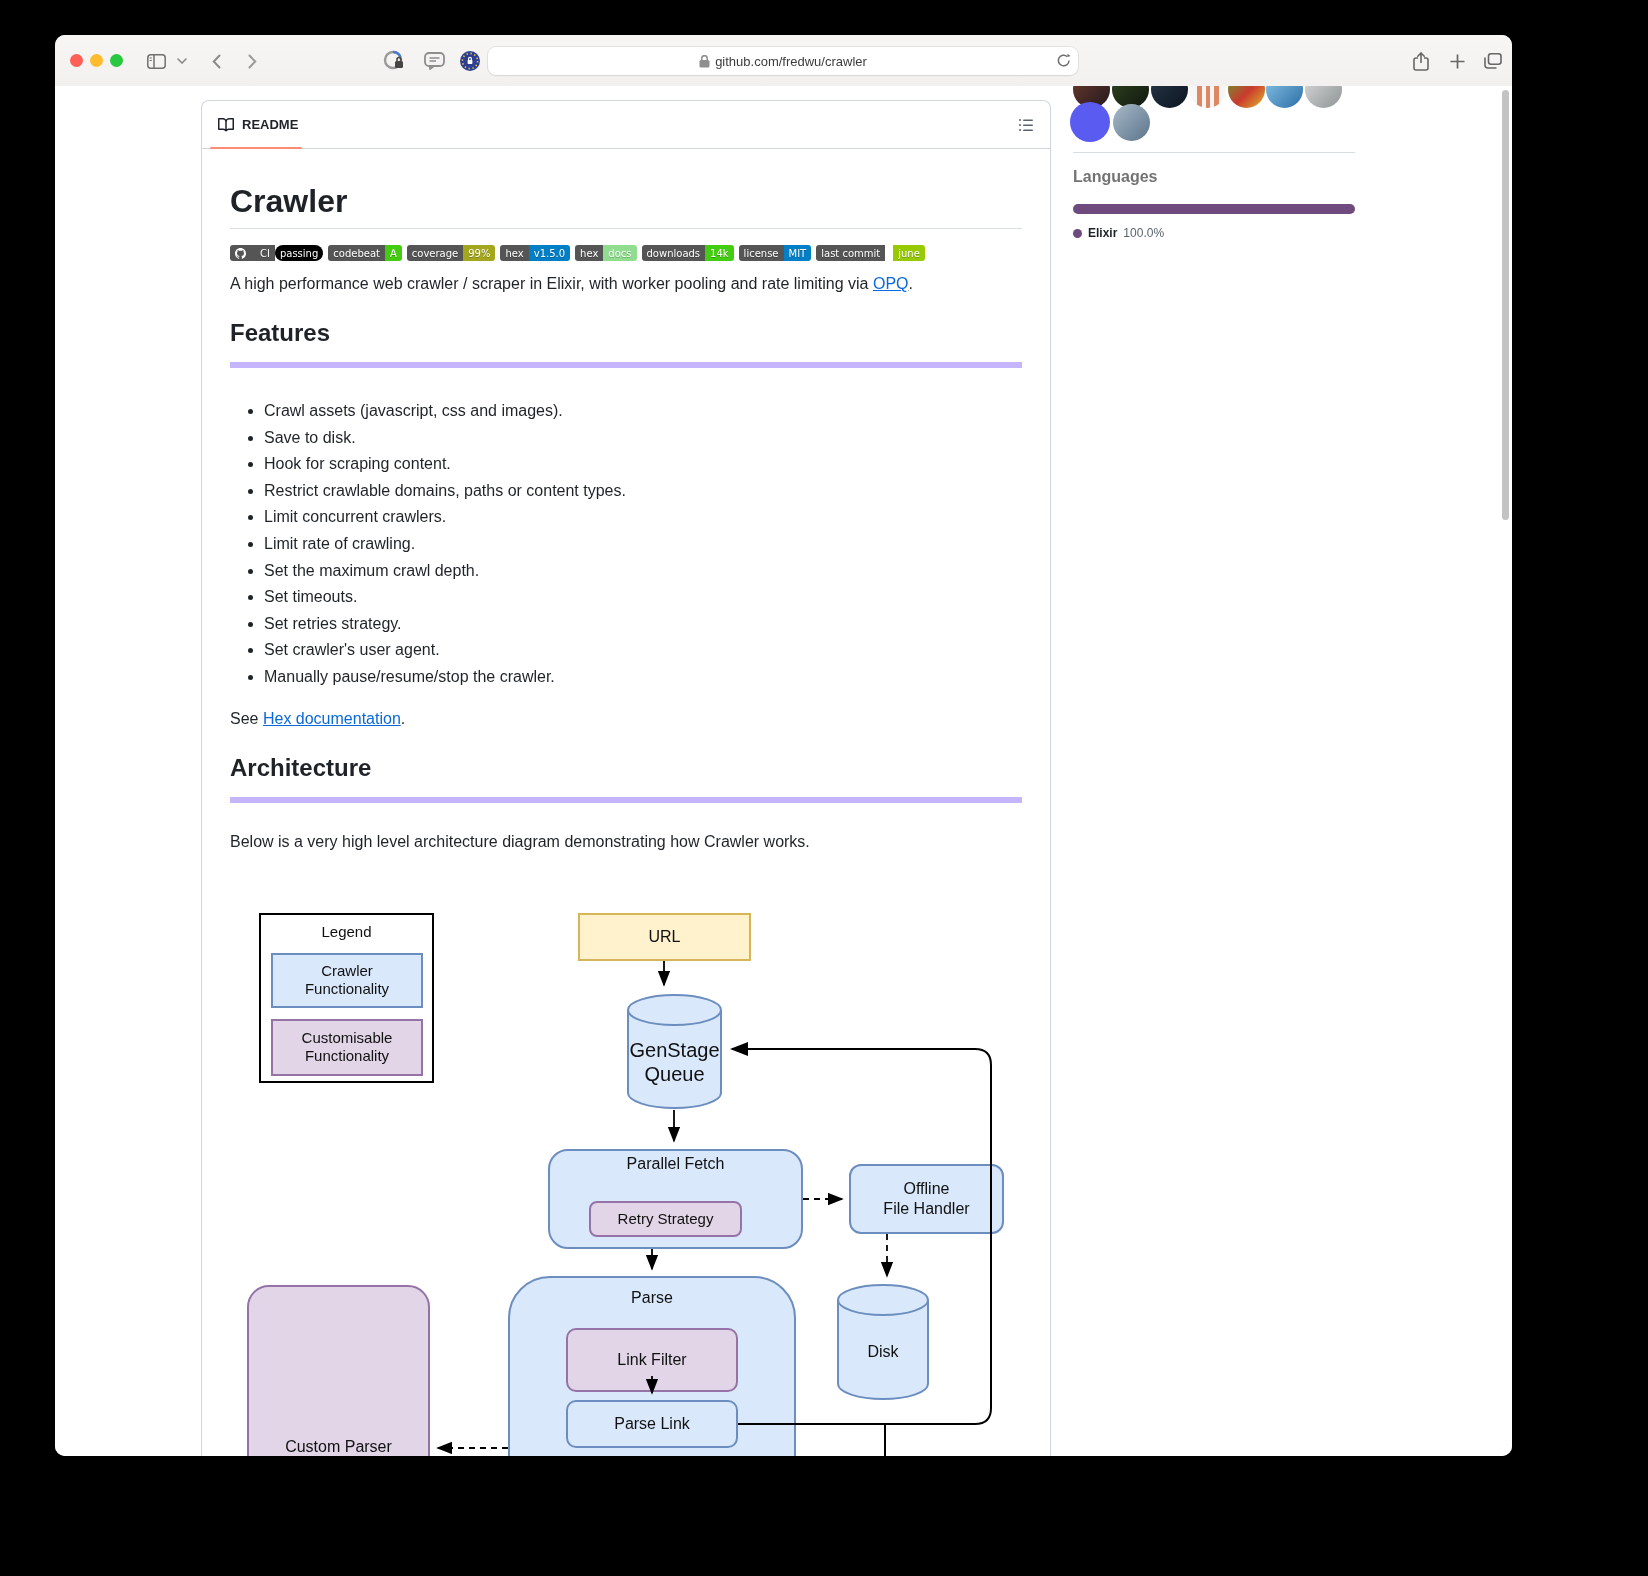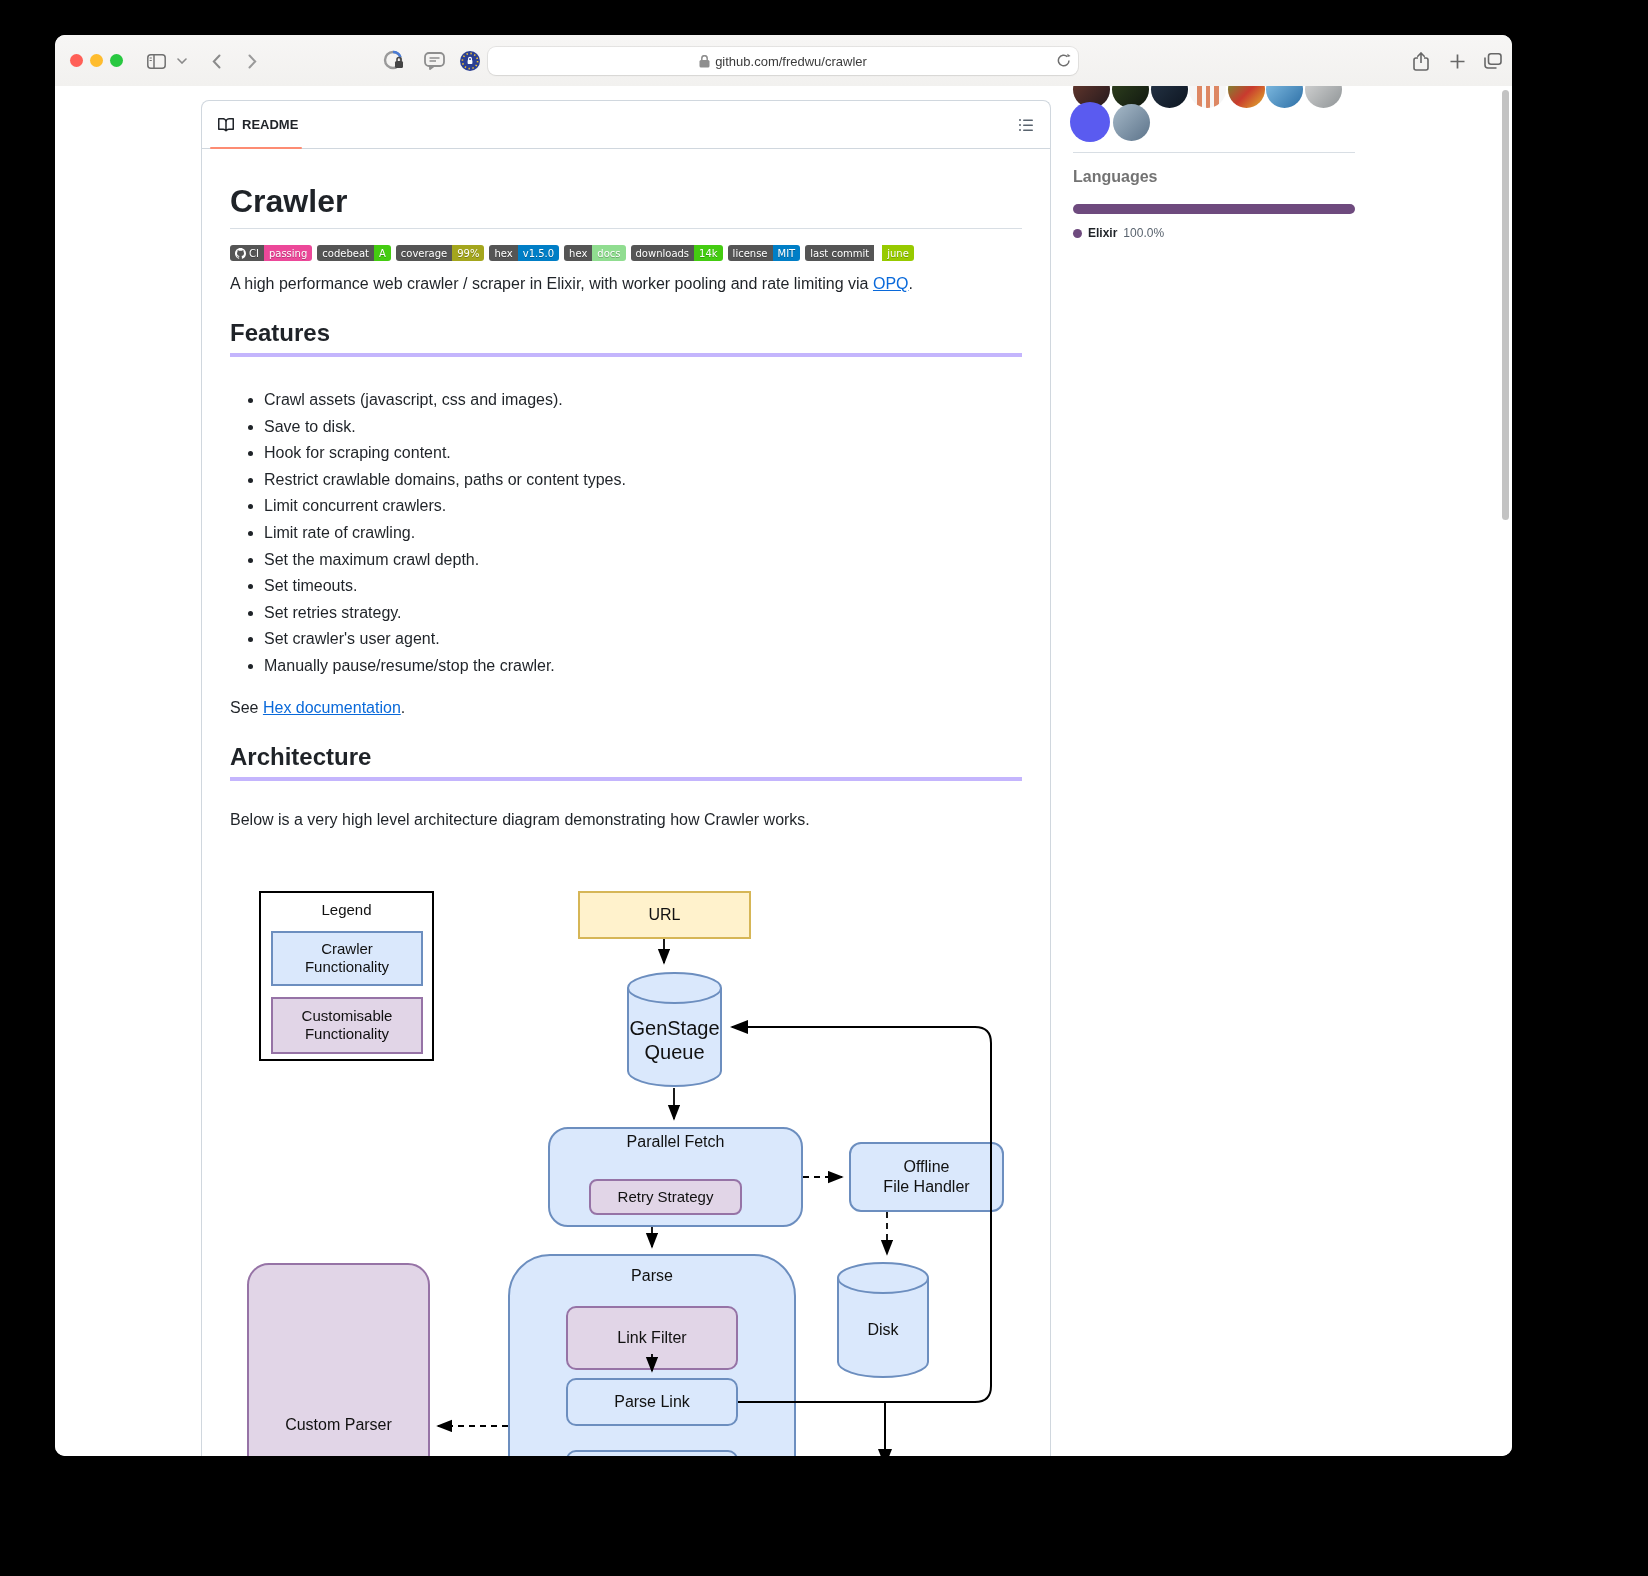--- a/index.html
+++ b/index.html
@@ -19,25 +19,25 @@
   .content{position:absolute;left:0;top:51px;right:0;bottom:0;background:#fff;overflow:hidden;}
   .panel{position:absolute;left:146px;top:14px;width:848px;bottom:-5px;border:1px solid #d0d7de;
     border-bottom:none;border-radius:8px 8px 0 0;background:#fff;}
   .readme-header{height:47px;border-bottom:1px solid #d0d7de;display:flex;align-items:center;
     padding:0 16px;position:relative;}
   .readme-tab{display:flex;align-items:center;gap:8px;font-size:13px;font-weight:700;color:#1f2328;}
   .readme-underline{position:absolute;left:8px;bottom:-1px;width:92px;height:2px;background:#fd8c73;border-radius:2px;}
   .toc-btn{margin-left:auto;color:#59636e;}
   .readme-body{padding:34px 28px 0;color:#1f2328;font-size:16px;}
   h1.title{font-size:32px;font-weight:600;margin:0;padding-bottom:8px;border-bottom:1px solid #d8dee4;}
-  h2.h{font-size:24px;font-weight:600;margin:26px 0 30px;padding-bottom:6px;border-bottom:4px solid #c4b5fd;}
+  h2.h{font-size:24px;font-weight:600;margin:26px 0 30px;padding-bottom:15px;border-bottom:6px solid #c4b5fd;}
   .badges{display:flex;margin:16px 0 4px;}
   .badge{display:inline-flex;height:16px;border-radius:3px;overflow:hidden;margin-right:5px;
     font-family:"DejaVu Sans",sans-serif;font-size:10px;color:#fff;text-shadow:0 1px 0 rgba(0,0,0,.25);}
-  .badge .bl{background:#555;display:flex;align-items:center;gap:3px;padding:0 5px;}
+  .badge .bl{background:#555;display:flex;align-items:center;gap:14px;padding:0 5px;}
   .badge .br{display:flex;align-items:center;padding:0 5px;}
   p.desc{margin:14px 0 6px;}
   a.lnk{color:#0969da;text-decoration:underline;cursor:pointer;}
   ul.feat{margin:14px 0 0;padding-left:34px;}
   ul.feat li{line-height:26.6px;}
   p.see{margin:19px 0 0;}
   p.intro{margin:14px 0 0;}
   
   .diagram{position:relative;width:792px;height:640px;margin-top:46px;}
   .dn{position:absolute;border:2px solid;display:flex;align-items:center;justify-content:center;
@@ -188,21 +188,21 @@
         <h1 class="title">Crawler</h1>
 
         <div class="badges">
           <span class="badge">
             <span class="bl">
                 <svg width="11" height="11" viewBox="0 0 16 16" fill="#fff">
                   <path d="M8 0C3.58 0 0 3.58 0 8c0 3.54 2.29 6.53 5.47 7.59.4.07.55-.17.55-.38 0-.19-.01-.82-.01-1.49-2.01.37-2.53-.49-2.69-.94-.09-.23-.48-.94-.82-1.13-.28-.15-.68-.52-.01-.53.63-.01 1.08.58 1.23.82.72 1.21 1.87.87 2.33.66.07-.52.28-.87.51-1.07-1.78-.2-3.64-.89-3.64-3.95 0-.87.31-1.59.82-2.15-.08-.2-.36-1.02.08-2.12 0 0 .67-.21 2.2.82.64-.18 1.32-.27 2-.27s1.36.09 2 .27c1.53-1.04 2.2-.82 2.2-.82.44 1.1.16 1.92.08 2.12.51.56.82 1.27.82 2.15 0 3.07-1.87 3.75-3.65 3.95.29.25.54.73.54 1.48 0 1.07-.01 1.93-.01 2.2 0 .21.15.46.55.38A8.01 8.01 0 0 0 16 8c0-4.42-3.58-8-8-8z"></path>
                 </svg>
                 <span>CI</span>
               </span>
-            <span class="br" style="background-color: #ec4899;">passing</span>
+            <span class="br" style="background-color: #000000; border-radius: 8px;">passing</span>
           </span>
           <span class="badge">
             <span class="bl">codebeat</span>
             <span class="br" style="background-color: rgb(68, 204, 17);">A</span>
           </span>
           <span class="badge">
             <span class="bl">coverage</span>
             <span class="br" style="background-color: rgb(164, 166, 29);">99%</span>
           </span>
           <span class="badge">

